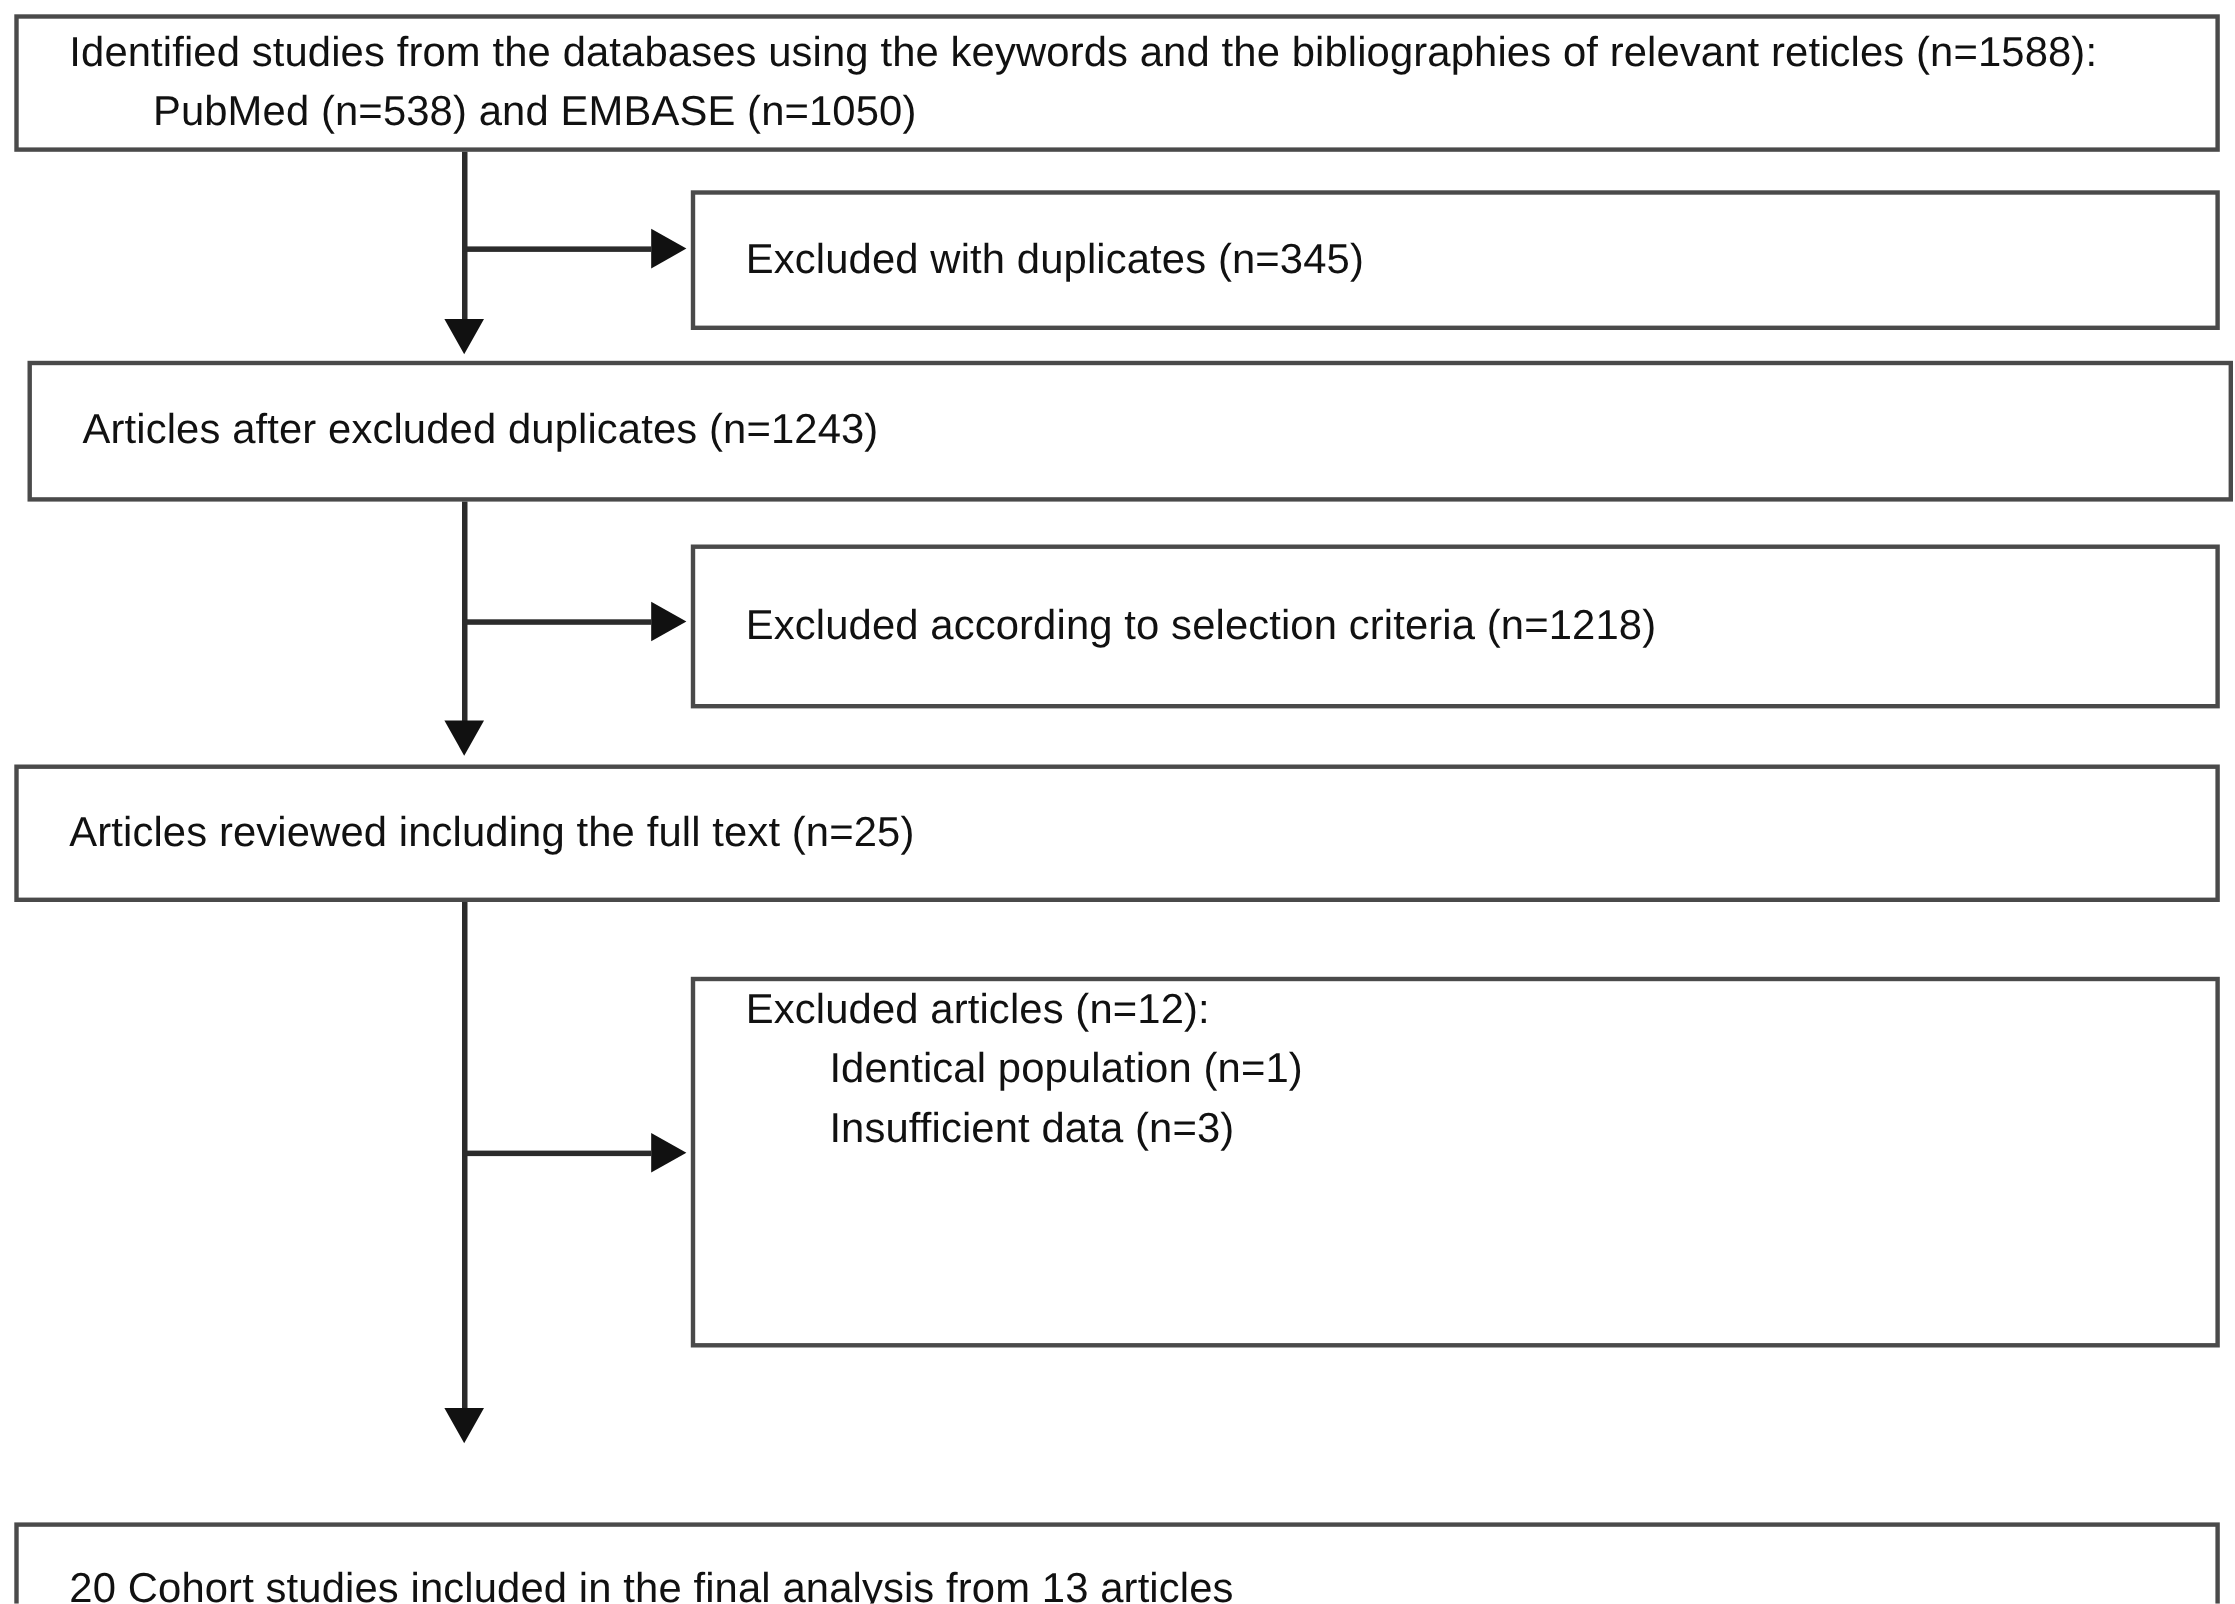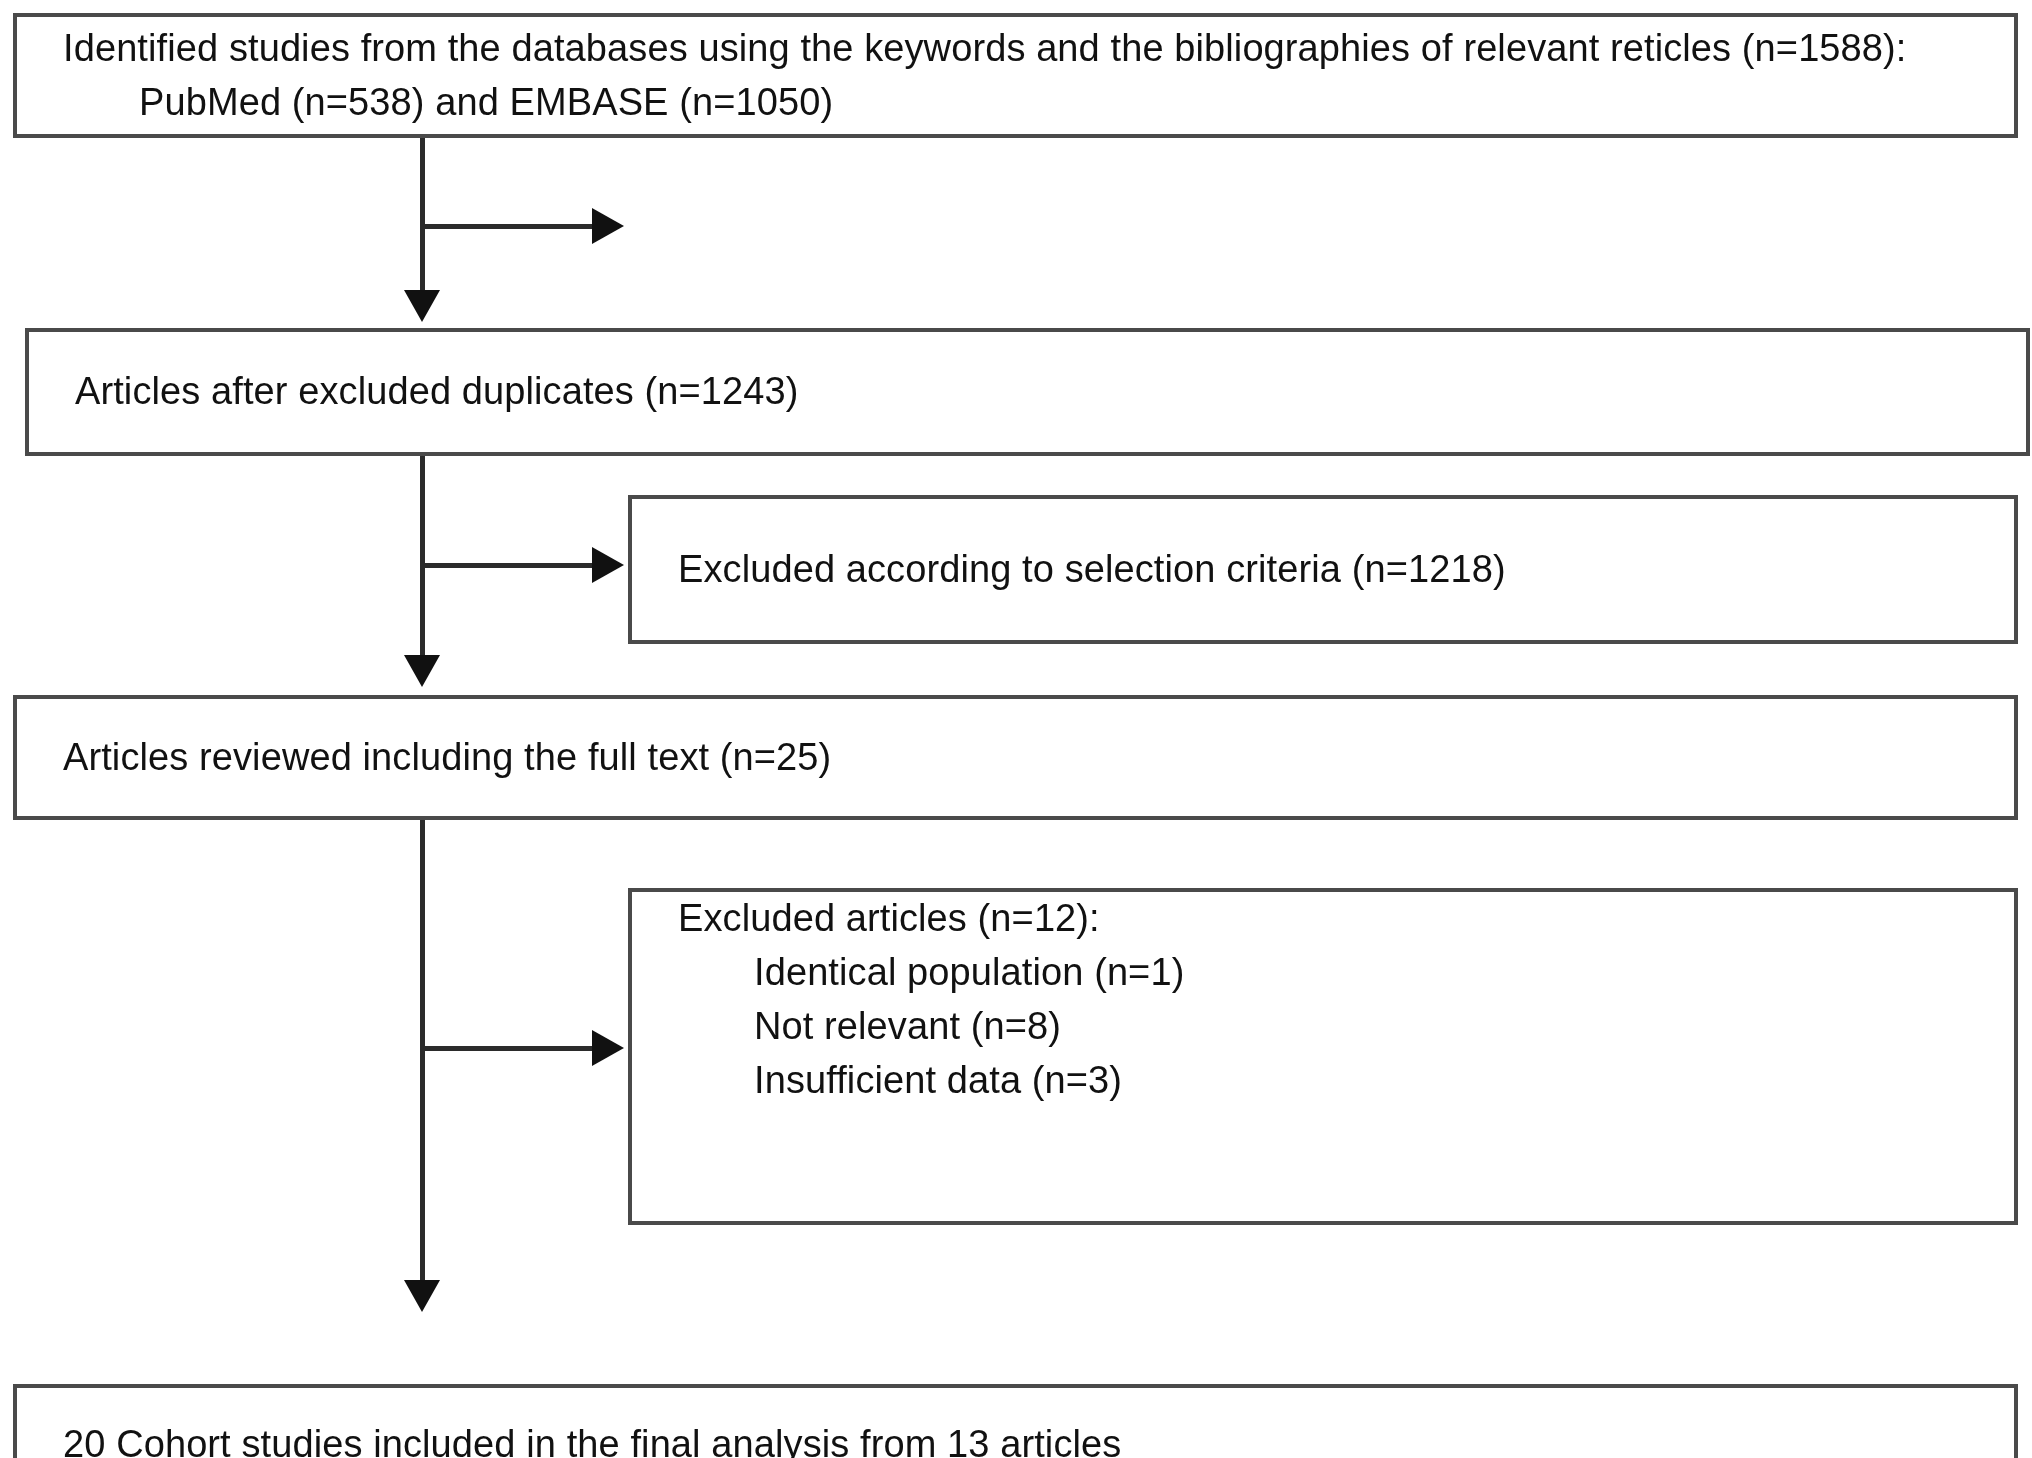--- a/index.html
+++ b/index.html
@@ -96,37 +96,39 @@
 </head>
 <body>
 
 <div id="diagram-root">
 
   <div class="flow-box" id="box-identified">
     <div class="box-line pad-left">Identified studies from the databases using the keywords and the bibliographies of relevant reticles (n=1588):</div>
     <div class="box-line indent-2">PubMed (n=538) and EMBASE (n=1050)</div>
   </div>
 
+  <div class="flow-box" id="box-dup-excluded">
+    <div class="box-line pad-left">Excluded with duplicates (n=345)</div>
+  </div>
 
   <div class="flow-box" id="box-after-dup">
     <div class="box-line pad-left">Articles after excluded duplicates (n=1243)</div>
   </div>
 
   <div class="flow-box" id="box-criteria">
     <div class="box-line pad-left">Excluded according to selection criteria (n=1218)</div>
   </div>
 
   <div class="flow-box" id="box-fulltext">
     <div class="box-line pad-left">Articles reviewed including the full text (n=25)</div>
   </div>
 
   <div class="flow-box" id="box-excluded-art" style="justify-content: flex-start; ">
     <div class="box-line pad-left">Excluded articles (n=12):</div>
     <div class="box-line indent-2">Identical population (n=1)</div>
-    <div class="box-line indent-2">Not relevant (n=8)</div>
     <div class="box-line indent-2">Insufficient data (n=3)</div>
   </div>
 
   <div class="flow-box" id="box-final">
     <div class="box-line pad-left">20 Cohort studies included in the final analysis from 13 articles</div>
   </div>
 
   <div class="conn-v" id="trunk-1"></div>
   <div class="conn-v" id="trunk-2"></div>
   <div class="conn-v" id="trunk-3"></div>

